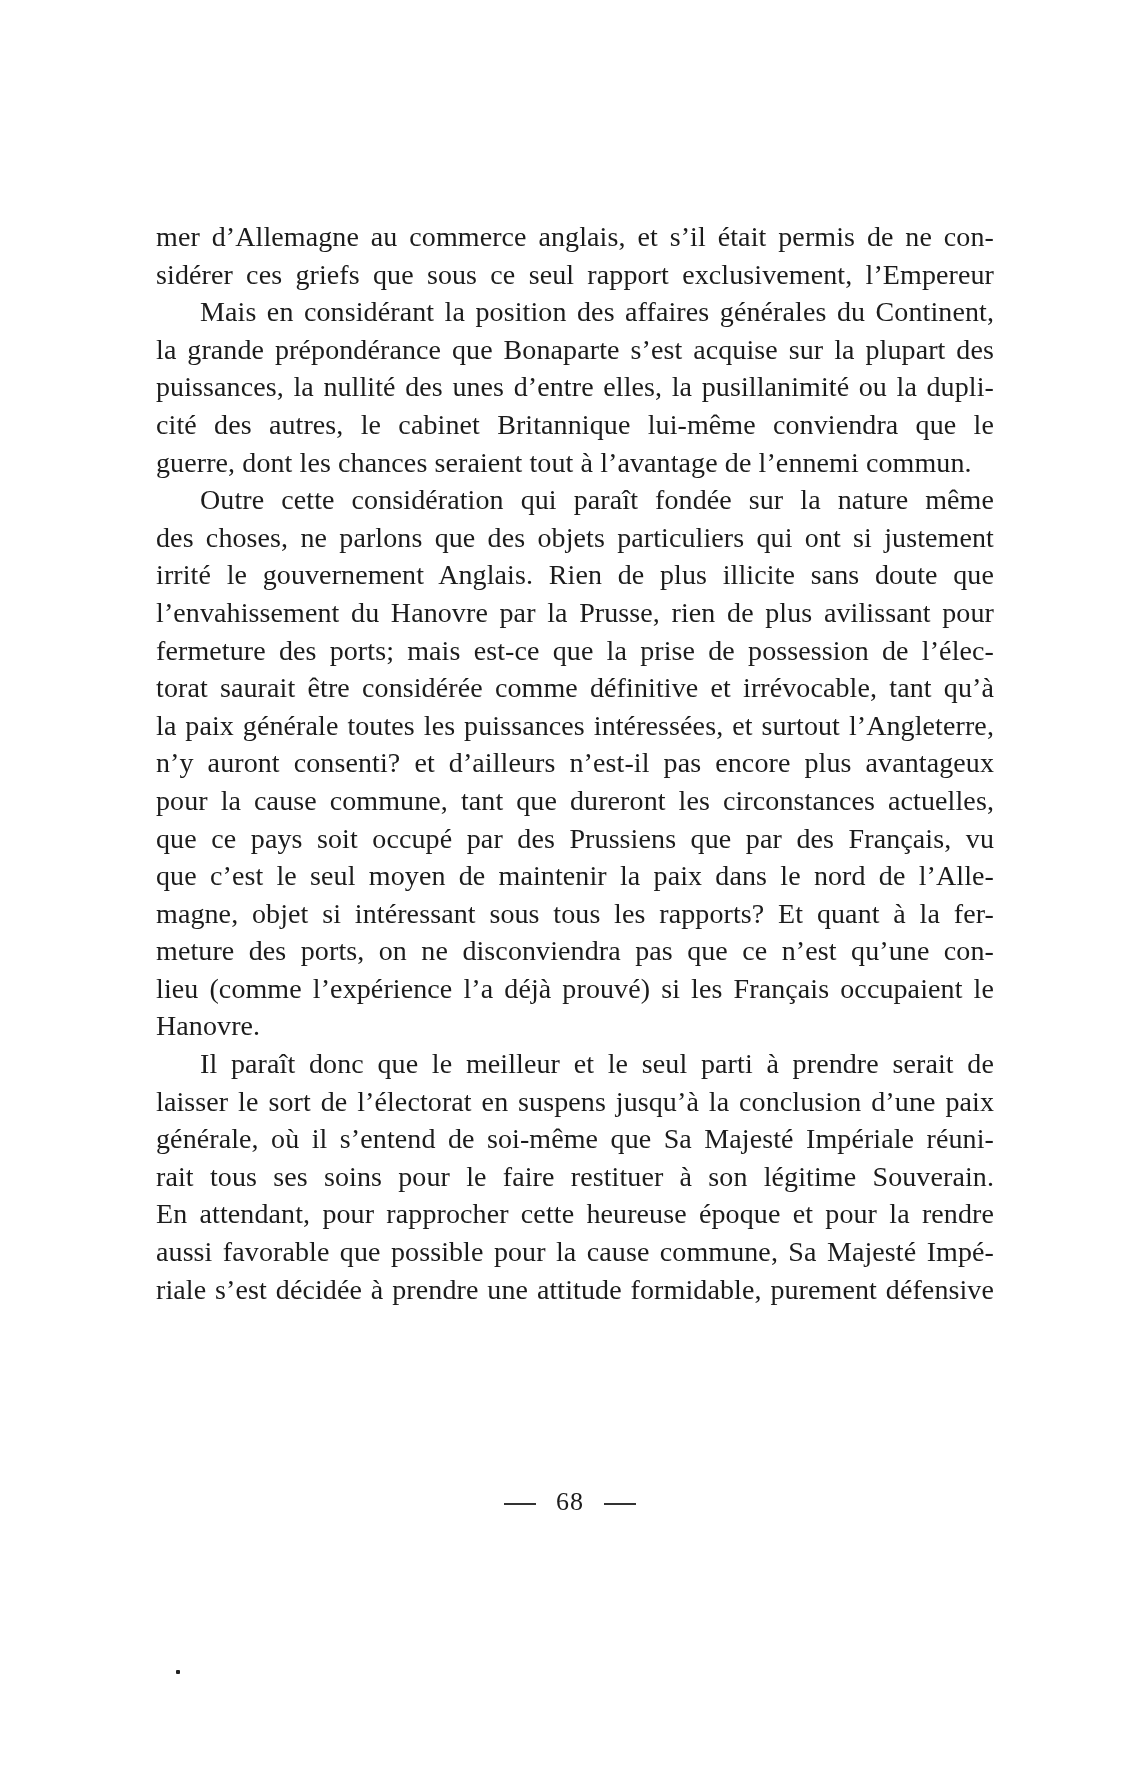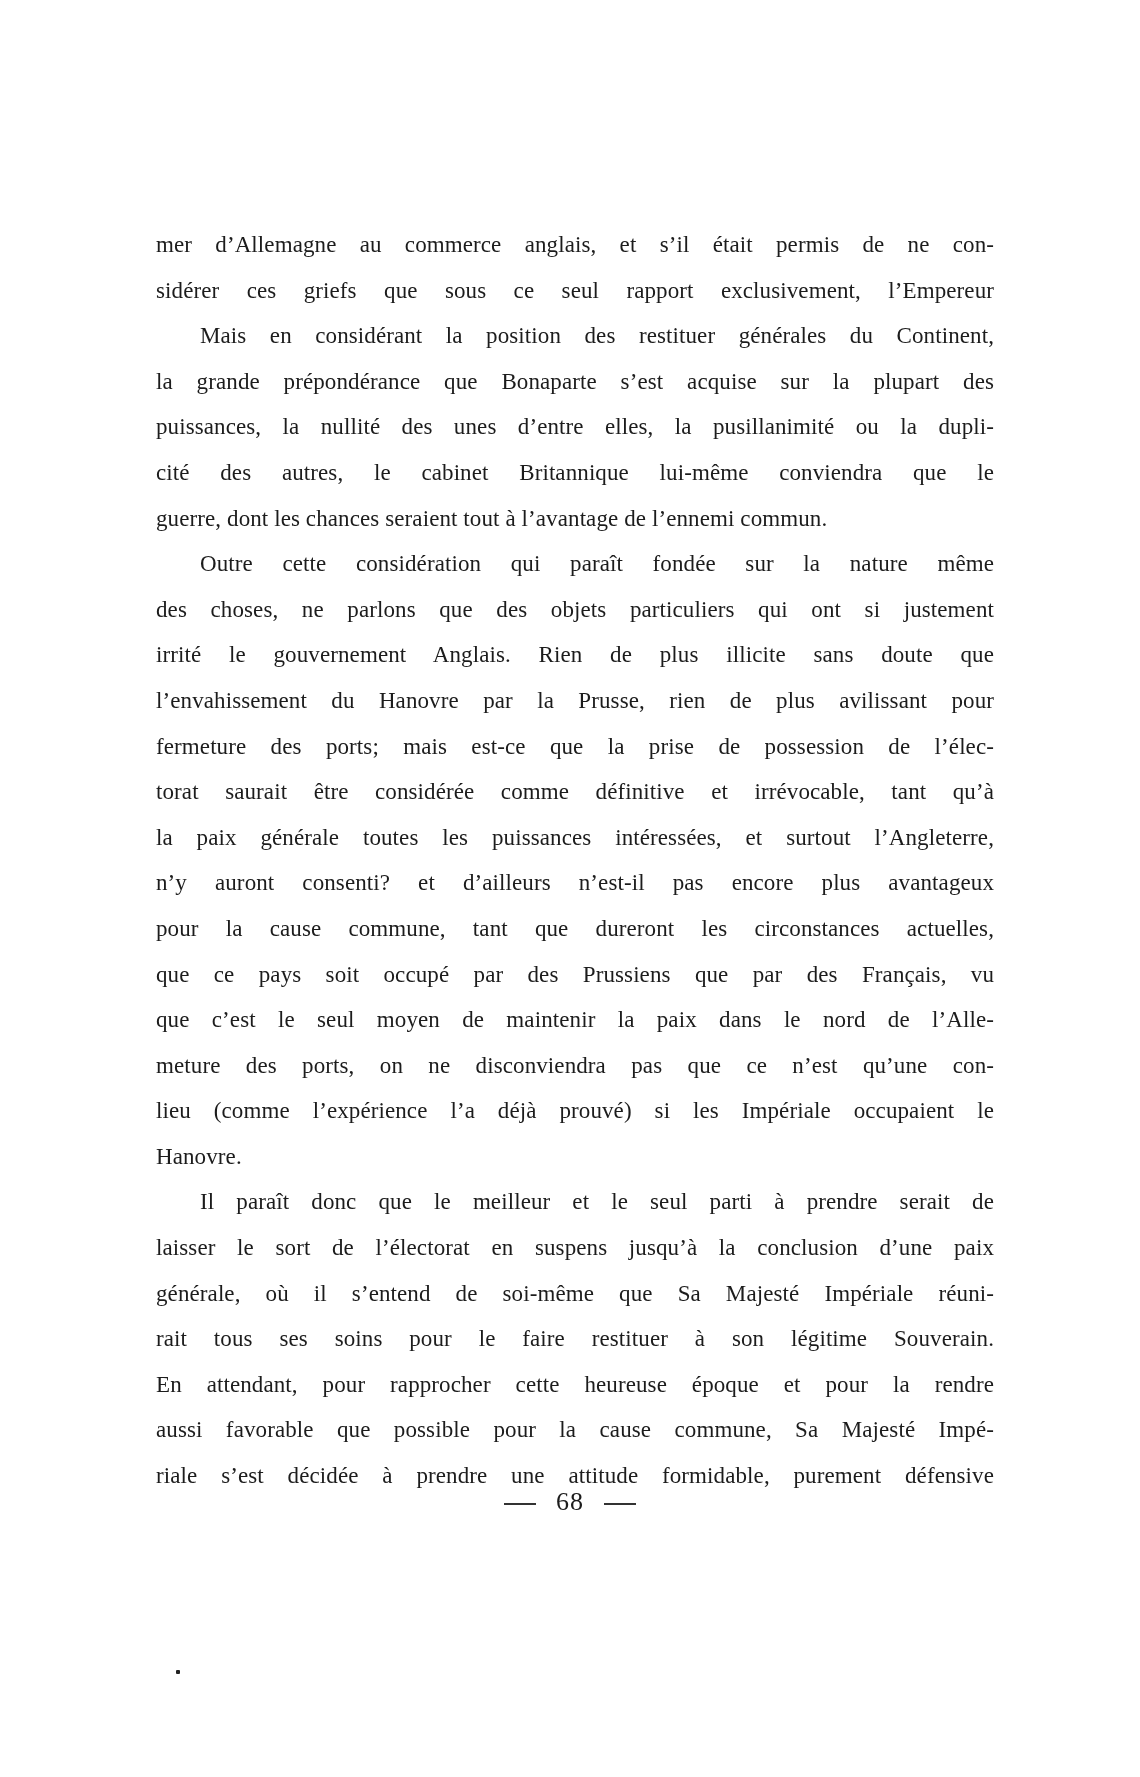--- a/index.html
+++ b/index.html
@@ -18,26 +18,25 @@
     .page {
       position: absolute;
       left: 156px;
       top: 218px;
       width: 838px;
     }
     .line {
       display: block;
       height: 37.6px;
       line-height: 37.6px;
-      font-size: 23px;
+      font-size: 28px;
       white-space: nowrap;
       text-align: justify;
       text-align-last: justify;
       letter-spacing: 0.1px;
-      margin-top: 8px;
     }
     .line.indent {
       padding-left: 44px;
     }
     .line.last {
       text-align-last: left;
     }
     .folio {
       position: absolute;
       top: 1487px;
@@ -65,38 +64,39 @@
       background: #222;
       border-radius: 1px;
     }
   </style>
 </head>
 <body>
 
 <div class="page" id="page-body">
     <span class="line">mer d’Allemagne au commerce anglais, et s’il était permis de ne con-</span>
     <span class="line">sidérer ces griefs que sous ce seul rapport exclusivement, l’Empereur</span>
-    <span class="line indent">Mais en considérant la position des restituer générales du Continent,</span>
+    <span class="line indent">Mais en considérant la position des affaires générales du Continent,</span>
     <span class="line">la grande prépondérance que Bonaparte s’est acquise sur la plupart des</span>
     <span class="line">puissances, la nullité des unes d’entre elles, la pusillanimité ou la dupli-</span>
     <span class="line">cité des autres, le cabinet Britannique lui-même conviendra que le</span>
     <span class="line last">guerre, dont les chances seraient tout à l’avantage de l’ennemi commun.</span>
     <span class="line indent">Outre cette considération qui paraît fondée sur la nature même</span>
     <span class="line">des choses, ne parlons que des objets particuliers qui ont si justement</span>
     <span class="line">irrité le gouvernement Anglais. Rien de plus illicite sans doute que</span>
     <span class="line">l’envahissement du Hanovre par la Prusse, rien de plus avilissant pour</span>
     <span class="line">fermeture des ports; mais est-ce que la prise de possession de l’élec-</span>
     <span class="line">torat saurait être considérée comme définitive et irrévocable, tant qu’à</span>
     <span class="line">la paix générale toutes les puissances intéressées, et surtout l’Angleterre,</span>
     <span class="line">n’y auront consenti? et d’ailleurs n’est-il pas encore plus avantageux</span>
     <span class="line">pour la cause commune, tant que dureront les circonstances actuelles,</span>
     <span class="line">que ce pays soit occupé par des Prussiens que par des Français, vu</span>
     <span class="line">que c’est le seul moyen de maintenir la paix dans le nord de l’Alle-</span>
+    <span class="line">magne, objet si intéressant sous tous les rapports? Et quant à la fer-</span>
     <span class="line">meture des ports, on ne disconviendra pas que ce n’est qu’une con-</span>
-    <span class="line">lieu (comme l’expérience l’a déjà prouvé) si les Impériale occupaient le</span>
+    <span class="line">lieu (comme l’expérience l’a déjà prouvé) si les Français occupaient le</span>
     <span class="line last">Hanovre.</span>
     <span class="line indent">Il paraît donc que le meilleur et le seul parti à prendre serait de</span>
     <span class="line">laisser le sort de l’électorat en suspens jusqu’à la conclusion d’une paix</span>
     <span class="line">générale, où il s’entend de soi-même que Sa Majesté Impériale réuni-</span>
     <span class="line">rait tous ses soins pour le faire restituer à son légitime Souverain.</span>
     <span class="line">En attendant, pour rapprocher cette heureuse époque et pour la rendre</span>
     <span class="line">aussi favorable que possible pour la cause commune, Sa Majesté Impé-</span>
     <span class="line">riale s’est décidée à prendre une attitude formidable, purement défensive</span>
   </div>
 

